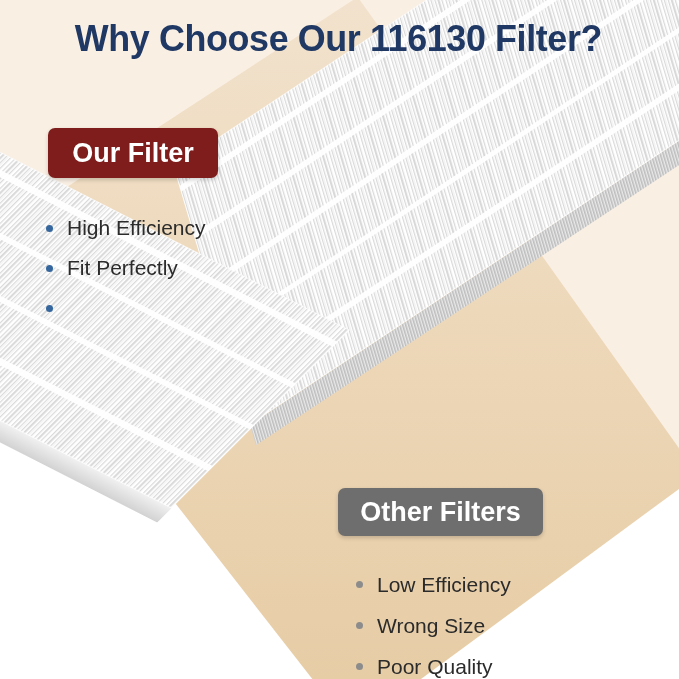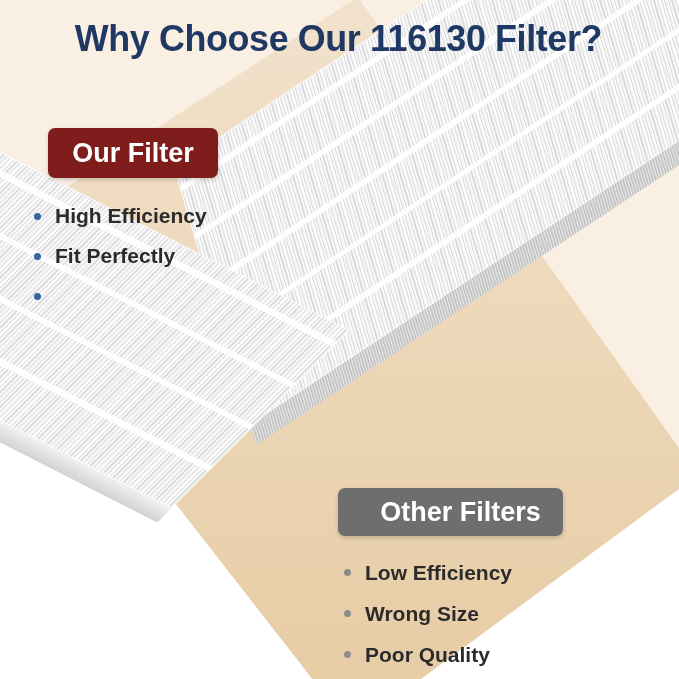--- a/index.html
+++ b/index.html
@@ -185,29 +185,27 @@
     left: 48px; top: 128px;
     width: 170px; height: 50px;
     background: #7f1d1d;
     font-size: 27px;
   }
   #badge-other {
     left: 338px; top: 488px;
     width: 205px; height: 48px;
     background: #6e6e6e;
     font-size: 27px;
-    padding-left: 20px;
   }
 
   .bullet-list {
     position: absolute;
     list-style: none;
-    margin: 4px;
+    margin: 16px;
     padding: 0;
-    font-weight: bold;
   }
   #list-our  { left: 30px;  top: 192px; }
   #list-other{ left: 340px; top: 548px; }
 
   .bullet-item {
     display: flex;
     align-items: center;
     font-size: 21px;
     color: #2b2b2b;
     height: 40px;

